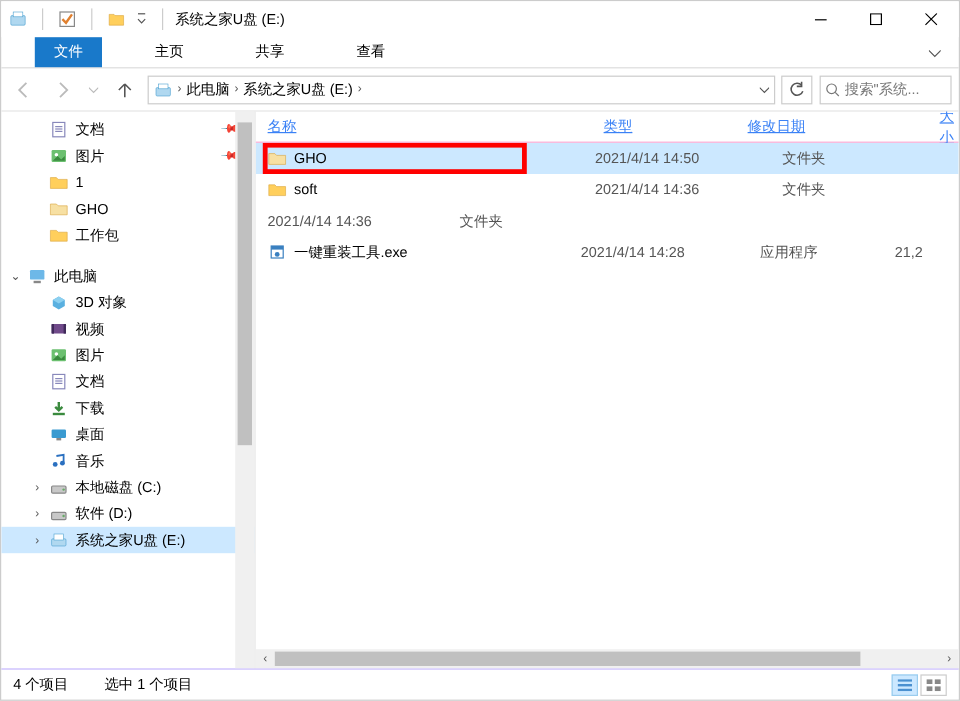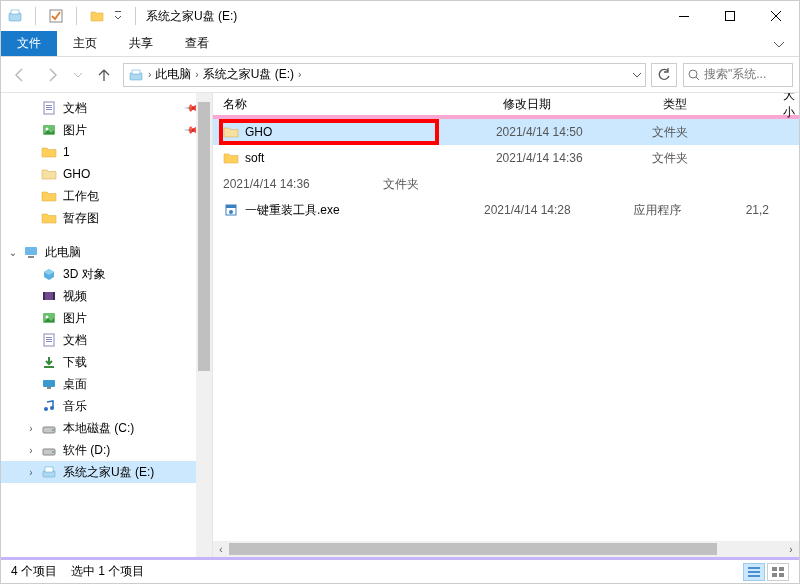--- a/index.html
+++ b/index.html
@@ -10,21 +10,21 @@
 .tb-icons { display: flex; align-items: center; gap: 8px; padding-left: 6px; }
 .tb-icon { width: 16px; height: 16px; display: flex; align-items: center; justify-content: center; }
 .tb-sep { width: 1px; height: 18px; background: #ccc; margin: 0 4px; }
 .tb-title { padding-left: 6px; font-size: 12px; }
 .tb-spacer { flex: 1; }
 .win-controls { display: flex; }
 .win-btn { width: 46px; height: 30px; display: flex; align-items: center; justify-content: center; font-size: 11px; }
 
 
 .ribbon { height: 26px; display: flex; align-items: stretch; border-bottom: 1px solid #ddd; }
-.rib-tab { padding: 0 16px; display: flex; align-items: center; font-size: 12px; }
+.rib-tab { padding: 0 16px; display: flex; align-items: center; font-size: 12px; margin-left: 28px; }
 .rib-file { background: #1979ca; color: #fff; }
 .rib-expand { margin-left: auto; width: 40px; display: flex; align-items: center; justify-content: center; }
 
 
 .addrbar { height: 36px; display: flex; align-items: center; padding: 0 6px; gap: 6px; border-bottom: 1px solid #e5e5e5; }
 .nav-btn { width: 26px; height: 26px; display: flex; align-items: center; justify-content: center; color: #555; }
 .nav-btn.disabled { color: #bbb; }
 .addr-field { flex: 1; height: 24px; border: 1px solid #ccc; display: flex; align-items: center; padding: 0 4px; gap: 4px; }
 .crumb { display: flex; align-items: center; gap: 4px; }
 .crumb-sep { font-size: 10px; color: #555; }
@@ -41,41 +41,41 @@
 .tree-item.indent { padding-left: 40px; }
 .tree-item .expand { position: absolute; left: 6px; width: 12px; text-align: center; color: #555; font-size: 10px; }
 .tree-item.indent .expand { left: 24px; }
 .tree-item.sel { background: #cce8ff; }
 .pin { margin-left: auto; margin-right: 14px; color: #888; font-size: 10px; transform: rotate(45deg); }
 .tree-scrollbar { position: absolute; right: 0; top: 0; bottom: 0; width: 16px; background: #f0f0f0; }
 .tree-thumb { position: absolute; left: 2px; right: 2px; background: #c0c0c0; }
 
 
 .filepane { flex: 1; display: flex; flex-direction: column; position: relative; overflow: hidden; }
-.cols { display: flex; height: 26px; border-bottom: 4px solid #f9a8d4; color: #000000; }
+.cols { display: flex; height: 26px; border-bottom: 1px solid #f9a8d4; color: #3b82f6; text-decoration: underline; }
 .col { display: flex; align-items: center; padding-left: 10px; border-right: 1px solid transparent; }
 .c-name { width: 280px; }
 .c-date { width: 160px; }
 .c-type { width: 120px; }
 .c-size { flex: 1; }
 .rows { flex: 1; overflow: hidden; }
 .row { display: flex; height: 26px; align-items: center; }
 .row.sel { background: #cce8ff; }
 .row .cell-name { width: 280px; display: flex; align-items: center; padding-left: 10px; gap: 6px; }
 .row .cell-date { width: 160px; padding-left: 10px; color: #555; }
 .row .cell-type { width: 120px; padding-left: 10px; color: #555; }
 .row .cell-size { flex: 1; padding-left: 10px; color: #555; text-align: right; padding-right: 30px; }
 .highlight-box { border: 4px solid #f00; display: inline-flex; align-items: center; height: 26px; padding: 0 4px 0 0; gap: 6px; margin-left: -4px; width: 220px; }
 .file-hscroll { height: 16px; background: #f0f0f0; display: flex; align-items: center; }
 .hs-btn { width: 16px; height: 16px; display: flex; align-items: center; justify-content: center; color: #555; font-size: 10px; }
 .hs-track { flex: 1; position: relative; height: 16px; }
 .hs-thumb { position: absolute; top: 2px; bottom: 2px; background: #c0c0c0; }
 
 
-.statusbar { height: 26px; border-top: 3px solid #c4b5fd; display: flex; align-items: center; padding: 0 10px; gap: 14px; }
+.statusbar { height: 26px; border-top: 1px solid #c4b5fd; display: flex; align-items: center; padding: 0 10px; gap: 30px; }
 .status-spacer { flex: 1; }
 .view-btns { display: flex; gap: 2px; }
 .view-btn { width: 22px; height: 18px; border: 1px solid #ccc; display: flex; align-items: center; justify-content: center; }
 .view-btn.active { background: #cce8ff; border-color: #99ccee; }
 
 
 svg { display: block; }
 .folder-ico { fill: #ffcf5c; stroke: #d9a43c; stroke-width: 0.5; }
 .folder-dim { fill: #f7e0a3; stroke: #d9a43c; stroke-width: 0.5; }
 .drive-ico { fill: #b0d8f0; stroke: #4aa0d0; stroke-width: 0.5; }
@@ -246,28 +246,20 @@
           <span>GHO</span>
         </div>
         <div class="tree-item indent">
           <span class="tb-icon">
             <svg width="16" height="14">
               <path class="folder-ico" d="M1 3 h5 l1.5 1.5 H15 V12 H1 z"></path>
             </svg>
           </span>
           <span>工作包</span>
         </div>
-        <div class="tree-item indent">
-          <span class="tb-icon">
-            <svg width="16" height="14">
-              <path class="folder-ico" d="M1 3 h5 l1.5 1.5 H15 V12 H1 z"></path>
-            </svg>
-          </span>
-          <span>暂存图</span>
-        </div>
         <div style="height: 12px;"></div>
         <div class="tree-item">
           <span class="expand">⌄</span>
           <span class="tb-icon">
             <svg width="16" height="14">
               <rect x="2" y="2" width="12" height="8" class="pc-ico" rx="1"></rect>
               <rect x="5" y="11" width="6" height="2" fill="#888"></rect>
             </svg>
           </span>
           <span>此电脑</span>
@@ -372,22 +364,22 @@
         </div>
       </div>
     <div class="tree-scrollbar">
       <div class="tree-thumb" id="tree-thumb" style="top: 2%; height: 58%;"></div>
     </div>
   </div>
 
   <div class="filepane">
     <div class="cols">
       <div class="col c-name">名称</div>
+      <div class="col c-type">类型</div>
       <div class="col c-date">修改日期</div>
-      <div class="col c-type">类型</div>
       <div class="col c-size">大小</div>
     </div>
     <div class="rows" id="rows">
         <div class="row sel">
           <div class="cell-name">
             <span class="highlight-box">
               <span class="tb-icon">
                 <svg width="16" height="14">
                   <path class="folder-dim" d="M1 3 h5 l1.5 1.5 H15 V12 H1 z"></path>
                 </svg>

